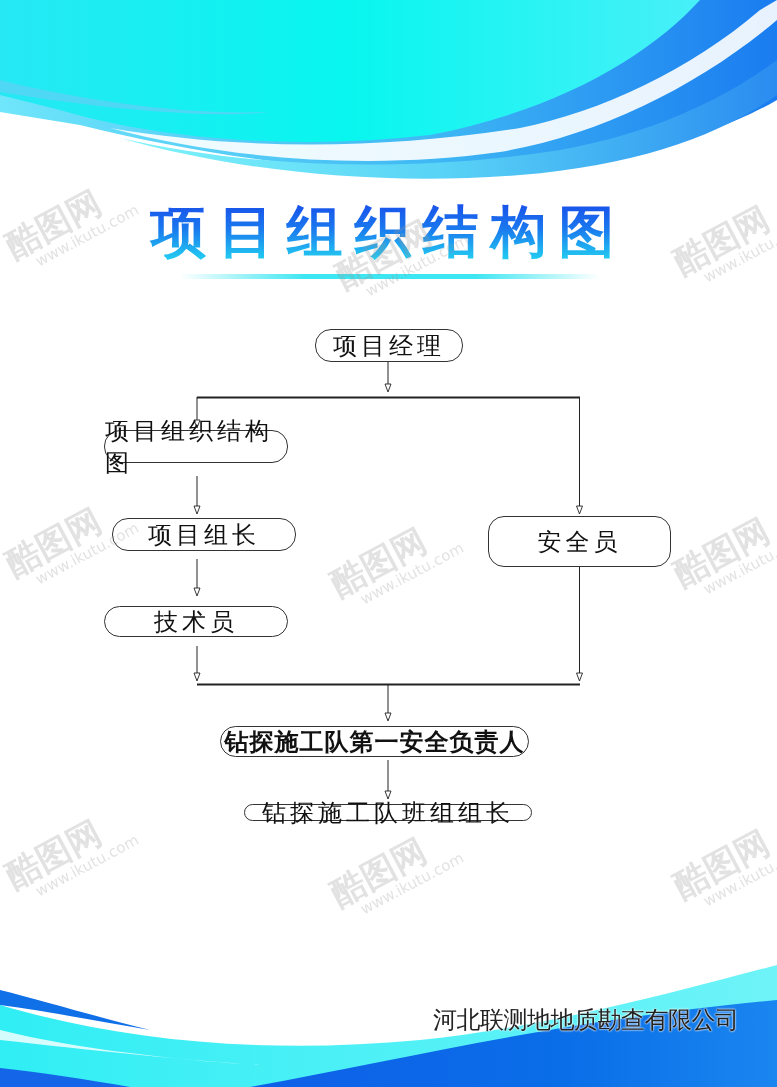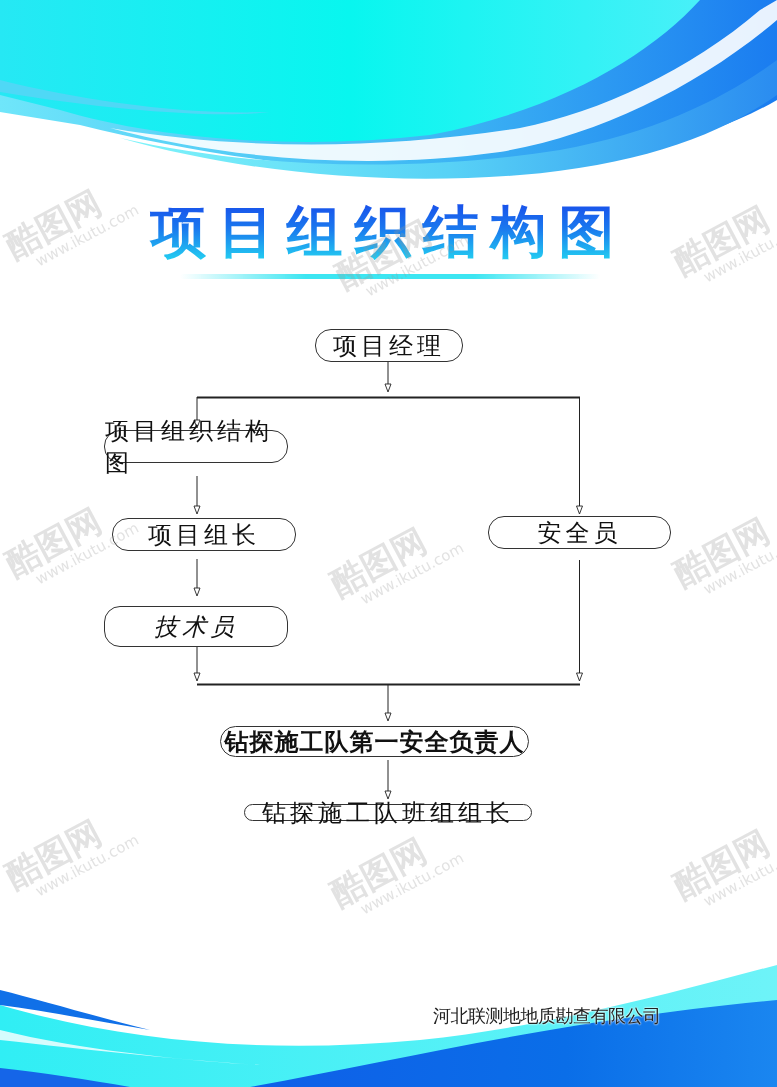--- a/index.html
+++ b/index.html
@@ -16,21 +16,21 @@
     position:absolute; left:180px; width:420px; top:274px; height:5px;
     background:linear-gradient(90deg,rgba(40,230,240,0) 0%,#3ce6f2 30%,#3ce6f2 70%,rgba(40,230,240,0) 100%);
     border-radius:3px; filter:blur(0.6px);
   }
   .node {
     position:absolute; box-sizing:border-box; border:1.3px solid #333; border-radius:16px;
     background:#fff; display:flex; align-items:center; justify-content:center;
     font-size:24px; color:#111; letter-spacing:4px; font-family:"DejaVu Sans", sans-serif;
   }
   .company {
-    position:absolute; left:433px; top:1004px; font-family:"DejaVu Serif", serif; font-size:18px;
+    position:absolute; left:433px; top:1004px; font-family:"DejaVu Serif", serif; font-size:24px;
     color:#222; letter-spacing:-0.5px; text-shadow:0 0 2px #fff, 0 0 2px #fff;
   }
   .wm { position:absolute; color:rgba(150,150,150,0.28); transform:rotate(-28deg); transform-origin:left top;
         font-family:"DejaVu Sans", sans-serif; pointer-events:none; }
   .wm .big { font-size:34px; font-weight:bold; display:block; line-height:36px; }
   .wm .small { font-size:15px; display:block; margin-left:18px; line-height:16px; }
 </style>
 </head>
 <body>
 
@@ -97,22 +97,22 @@
     <polygon points="385,791 391,791 388,799" fill="#fff" stroke-width="0.9"></polygon>
   </g>
 </svg>
 
 <div class="title">项目组织结构图</div>
 <div class="title-underline"></div>
 
 <div class="node" style="left:315px; top:329px; width:148px; height:33px;">项目经理</div>
 <div class="node" style="left:104px; top:430px; width:184px; height:33px;">项目组织结构图</div>
 <div class="node" style="left:112px; top:518px; width:184px; height:33px;">项目组长</div>
-<div class="node" style="left:104px; top:606px; width:184px; height:41px;font-style:italic;">技术员</div>
-<div class="node" style="left:488px; top:516px; width:183px; height:33px;">安全员</div>
+<div class="node" style="left:104px; top:606px; width:184px; height:31px;">技术员</div>
+<div class="node" style="left:488px; top:516px; width:183px; height:51px;">安全员</div>
 <div class="node" style="left:220px; top:726px; width:309px; height:31px; letter-spacing:1px;font-weight:bold;">钻探施工队第一安全负责人</div>
 <div class="node" style="left:244px; top:804px; width:288px; height:17px;">钻探施工队班组组长</div>
 
 <div class="company">河北联测地地质勘查有限公司</div>
 
 <div class="wm" style="left:0px; top:232px;">
   <span class="big">酷图网</span>
   <span class="small">www.ikutu.com</span>
 </div>
 <div class="wm" style="left:330px; top:262px;">

